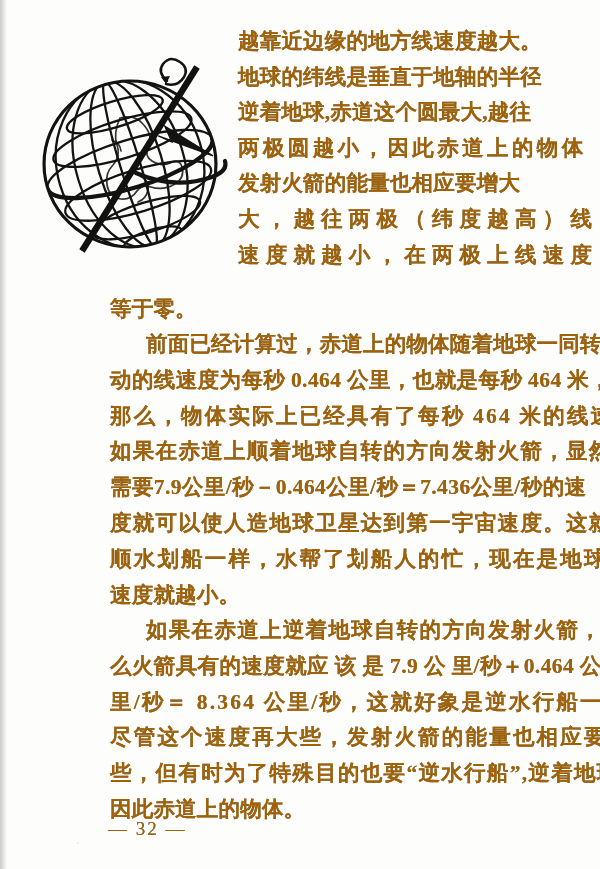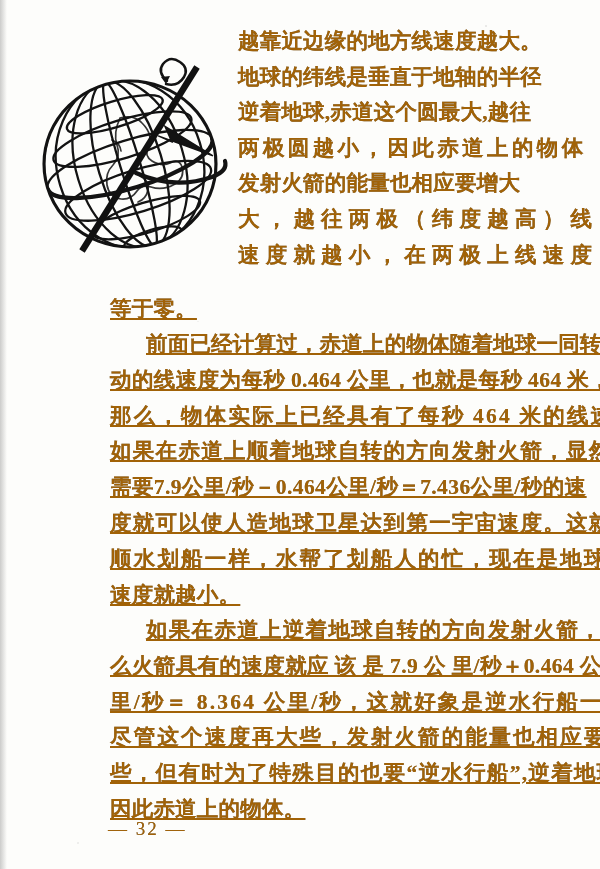--- a/index.html
+++ b/index.html
@@ -74,21 +74,21 @@
 
   .body-block {
     position: absolute;
     left: 110px;
     width: 462px;
     font-size: 21.5px;
     line-height: 35.8px;
     font-weight: 600;
     letter-spacing: .2px;
   }
-  .body-block .ln { display: block; white-space: nowrap; text-decoration: underline; }
+  .body-block .ln { display: block; white-space: nowrap; }
   .ind { padding-left: 36px; text-align: right; }
 
   .num { font-family: "Liberation Serif", "DejaVu Serif", serif; letter-spacing: .4px; }
 
   #p0 { top: 292px; }
   #p1 { top: 327px; }
   #p2 { top: 613px; }
 
   .sp-a { letter-spacing: 2.2px; }
   .sp-c { letter-spacing: 1.3px; }

